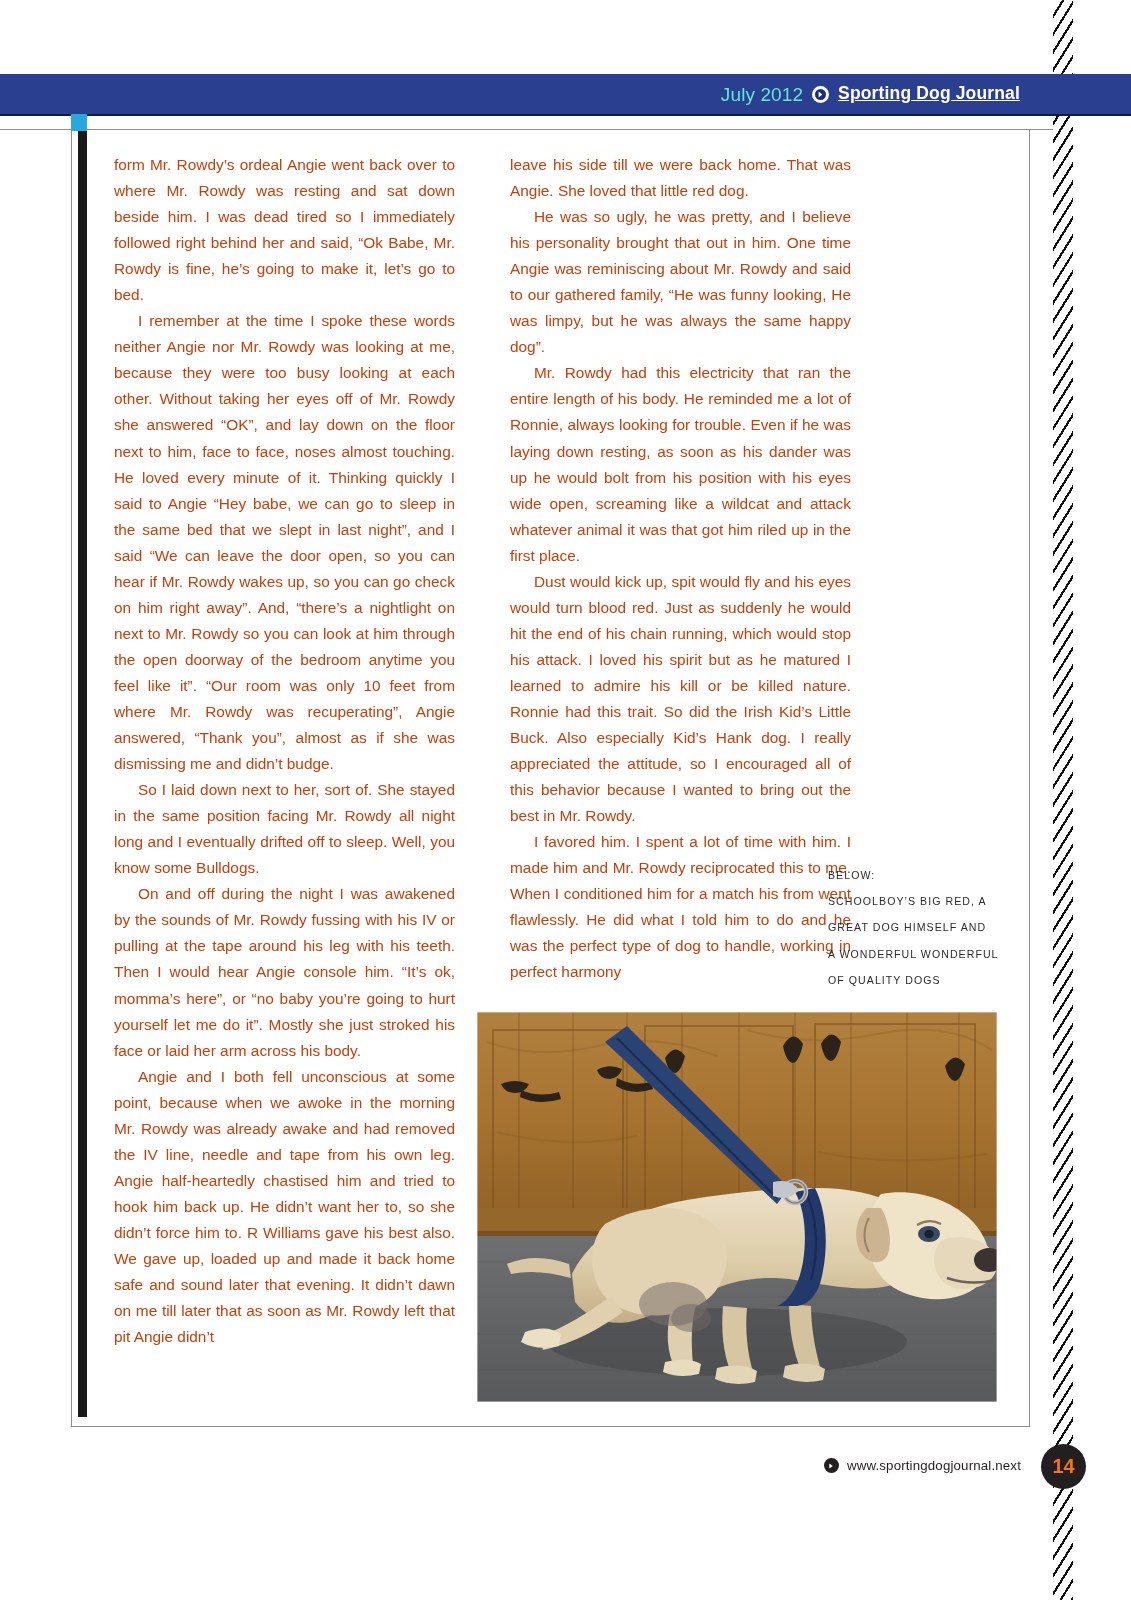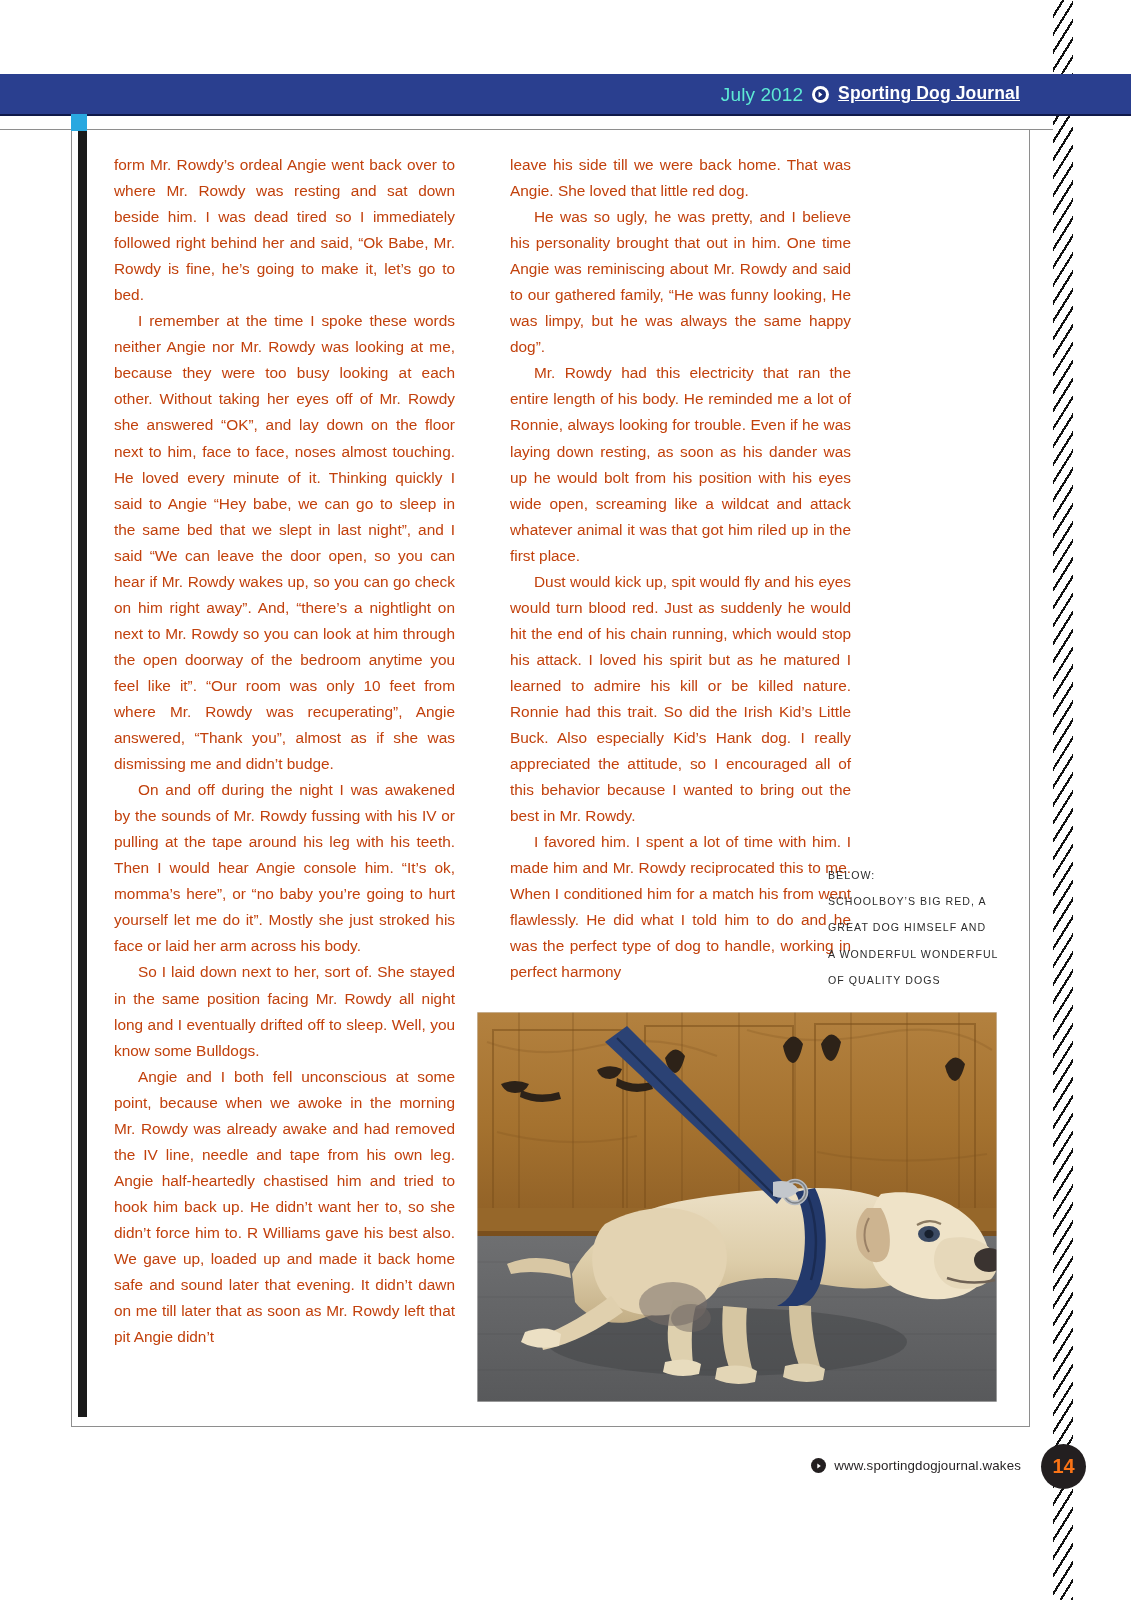--- a/index.html
+++ b/index.html
@@ -232,22 +232,22 @@
 </div>
 
 <div class="rule-under"></div>
 <div class="blue-tab"></div>
 <div class="content-frame"></div>
 <div class="left-bar"></div>
 
 <div class="col col-left">
   <p class="noindent">form Mr. Rowdy’s ordeal Angie went back over to where Mr. Rowdy was resting and sat down beside him. I was dead tired so I immediately followed right behind her and said, “Ok Babe, Mr. Rowdy is fine, he’s going to make it, let’s go to bed.</p>
   <p>I remember at the time I spoke these words neither Angie nor Mr. Rowdy was looking at me, because they were too busy looking at each other. Without taking her eyes off of Mr. Rowdy she answered “OK”, and lay down on the floor next to him, face to face, noses almost touching. He loved every minute of it. Thinking quickly I said to Angie “Hey babe, we can go to sleep in the same bed that we slept in last night”, and I said “We can leave the door open, so you can hear if Mr. Rowdy wakes up, so you can go check on him right away”. And, “there’s a nightlight on next to Mr. Rowdy so you can look at him through the open doorway of the bedroom anytime you feel like it”. “Our room was only 10 feet from where Mr. Rowdy was recuperating”, Angie answered, “Thank you”, almost as if she was dismissing me and didn’t budge.</p>
+  <p>So I laid down next to her, sort of. She stayed in the same position facing Mr. Rowdy all night long and I eventually drifted off to sleep. Well, you know some Bulldogs.</p>
   <p>On and off during the night I was awakened by the sounds of Mr. Rowdy fussing with his IV or pulling at the tape around his leg with his teeth. Then I would hear Angie console him. “It’s ok, momma’s here”, or “no baby you’re going to hurt yourself let me do it”. Mostly she just stroked his face or laid her arm across his body.</p>
-  <p>So I laid down next to her, sort of. She stayed in the same position facing Mr. Rowdy all night long and I eventually drifted off to sleep. Well, you know some Bulldogs.</p>
   <p>Angie and I both fell unconscious at some point, because when we awoke in the morning Mr. Rowdy was already awake and had removed the IV line, needle and tape from his own leg. Angie half-heartedly chastised him and tried to hook him back up. He didn’t want her to, so she didn’t force him to. R Williams gave his best also. We gave up, loaded up and made it back home safe and sound later that evening. It didn’t dawn on me till later that as soon as Mr. Rowdy left that pit Angie didn’t</p>
 </div>
 
 <div class="col col-right">
   <p class="noindent">leave his side till we were back home. That was Angie. She loved that little red dog.</p>
   <p>He was so ugly, he was pretty, and I believe his personality brought that out in him. One time Angie was reminiscing about Mr. Rowdy and said to our gathered family, “He was funny looking, He was limpy, but he was always the same happy dog”.</p>
   <p>Mr. Rowdy had this electricity that ran the entire length of his body. He reminded me a lot of Ronnie, always looking for trouble. Even if he was laying down resting, as soon as his dander was up he would bolt from his position with his eyes wide open, screaming like a wildcat and attack whatever animal it was that got him riled up in the first place.</p>
   <p>Dust would kick up, spit would fly and his eyes would turn blood red. Just as suddenly he would hit the end of his chain running, which would stop his attack. I loved his spirit but as he matured I learned to admire his kill or be killed nature. Ronnie had this trait. So did the Irish Kid’s Little Buck. Also especially Kid’s Hank dog.  I really appreciated the attitude, so I encouraged all of this behavior because I wanted to bring out the best in Mr. Rowdy.</p>
   <p>I favored him. I spent a lot of time with him.  I made him and Mr. Rowdy reciprocated this to me. When I conditioned him for a match his from went flawlessly. He did what I told him to do and he was the perfect type of dog to handle, working in perfect harmony</p>
 </div>
@@ -401,18 +401,18 @@
 </div>
 
 <div class="footer">
   <div class="footer-link">
     <span class="chev-badge-dark">
       <svg width="10" height="10" viewBox="0 0 10 10" aria-hidden="true">
         <circle cx="5" cy="5" r="5" fill="#231f20"></circle>
         <path d="M3.3 2.4 L6.8 5 L3.3 7.6 Z" fill="#ffffff"></path>
       </svg>
     </span>
-    <span class="footer-url">www.sportingdogjournal.wakes</span>
+    <span class="footer-url">www.sportingdogjournal.next</span>
   </div>
 </div>
 <div class="page-badge">14</div>
 
 <div class="edge-hatch"></div>
 
 </body></html>

